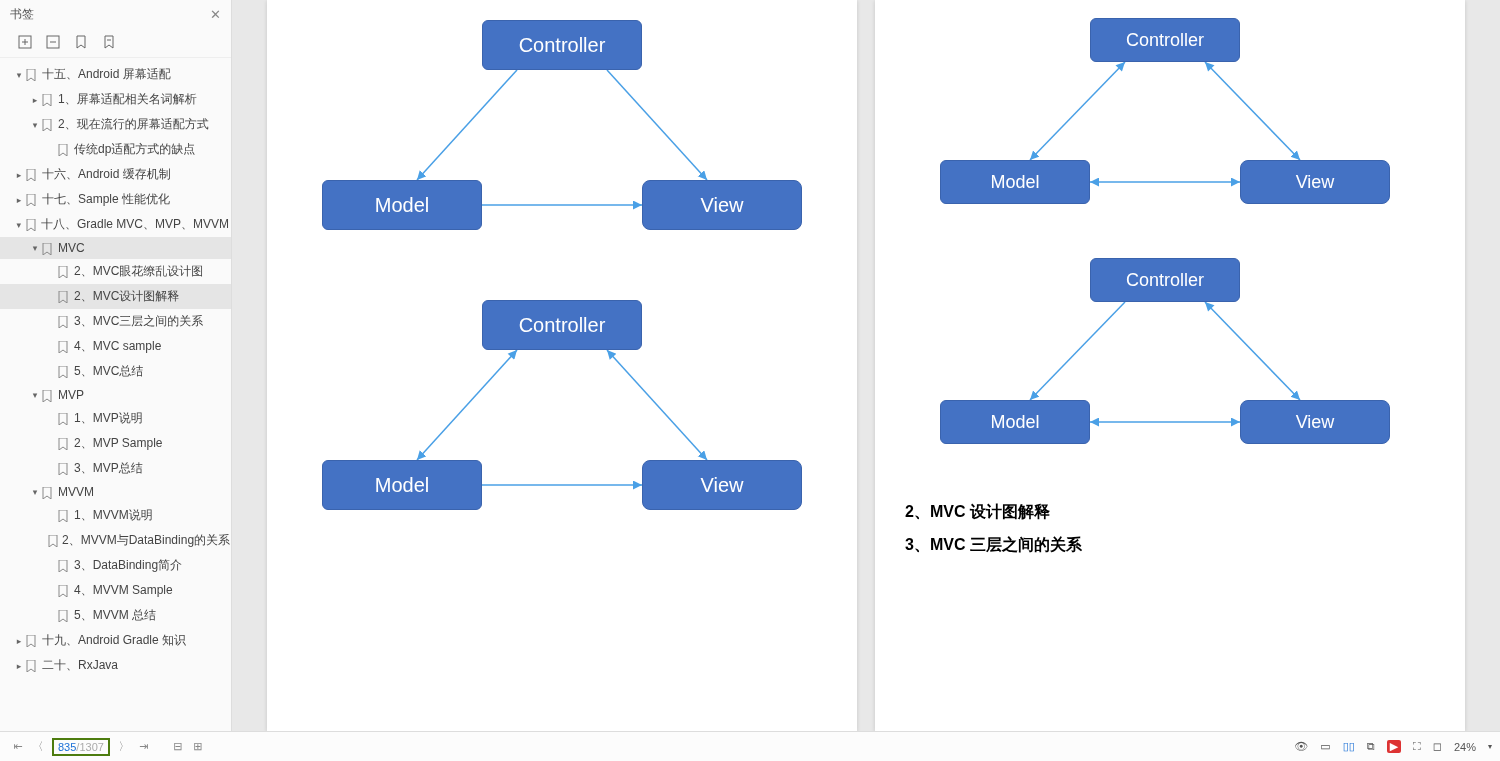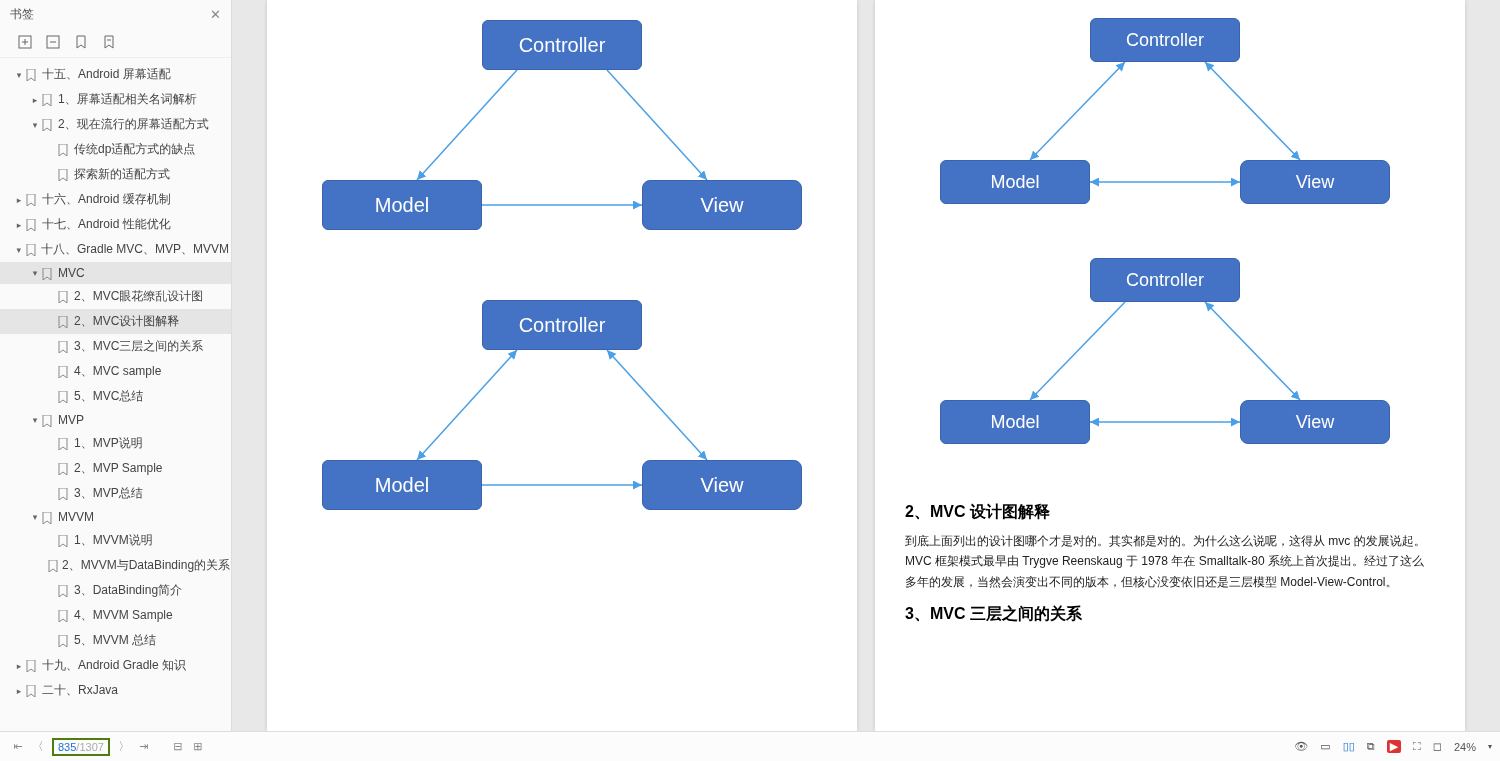--- a/index.html
+++ b/index.html
@@ -105,40 +105,33 @@
             </svg></span>
           <span>2、现在流行的屏幕适配方式</span>
         </div>
         <div class="tree-item l2">
           <span class="caret"></span>
           <span class="bm-icon"><svg width="10" height="12" viewBox="0 0 10 12">
               <path d="M1 0 h8 v12 l-4-3 l-4 3 Z" fill="none" stroke="#888" stroke-width="1"></path>
             </svg></span>
           <span>传统dp适配方式的缺点</span>
         </div>
-        <div class="tree-item l2">
-          <span class="caret"></span>
-          <span class="bm-icon"><svg width="10" height="12" viewBox="0 0 10 12">
-              <path d="M1 0 h8 v12 l-4-3 l-4 3 Z" fill="none" stroke="#888" stroke-width="1"></path>
-            </svg></span>
-          <span>探索新的适配方式</span>
-        </div>
         <div class="tree-item l0">
           <span class="caret">▸</span>
           <span class="bm-icon"><svg width="10" height="12" viewBox="0 0 10 12">
               <path d="M1 0 h8 v12 l-4-3 l-4 3 Z" fill="none" stroke="#888" stroke-width="1"></path>
             </svg></span>
           <span>十六、Android 缓存机制</span>
         </div>
         <div class="tree-item l0">
           <span class="caret">▸</span>
           <span class="bm-icon"><svg width="10" height="12" viewBox="0 0 10 12">
               <path d="M1 0 h8 v12 l-4-3 l-4 3 Z" fill="none" stroke="#888" stroke-width="1"></path>
             </svg></span>
-          <span>十七、Android 性能优化</span>
+          <span>十七、Sample 性能优化</span>
         </div>
         <div class="tree-item l0">
           <span class="caret">▾</span>
           <span class="bm-icon"><svg width="10" height="12" viewBox="0 0 10 12">
               <path d="M1 0 h8 v12 l-4-3 l-4 3 Z" fill="none" stroke="#888" stroke-width="1"></path>
             </svg></span>
           <span>十八、Gradle MVC、MVP、MVVM</span>
         </div>
         <div class="tree-item l1 selected">
           <span class="caret">▾</span>
@@ -309,21 +302,20 @@
         <svg class="lines">
           <line class="arrow" x1="215" y1="52" x2="120" y2="150"></line>
           <line class="arrow s" x1="295" y1="52" x2="390" y2="150"></line>
           <line class="arrow s" x1="180" y1="172" x2="330" y2="172"></line>
         </svg>
         <div class="box top">Controller</div>
         <div class="box bl">Model</div>
         <div class="box br">View</div>
       </div>
       <div class="section-title">2、MVC 设计图解释</div>
-      <div class="body-text">到底上面列出的设计图哪个才是对的。其实都是对的。为什么这么说呢，这得从 mvc 的发展说起。 MVC 框架模式最早由 Trygve Reenskaug 于 1978 年在 Smalltalk-80 系统上首次提出。经过了这么多年的发展，当然会演变出不同的版本，但核心没变依旧还是三层模型 Model-View-Control。</div>
       <div class="section-title">3、MVC 三层之间的关系</div>
     </div>
   </div>
 </div>
 
 <div class="bottom-bar">
   <span class="nav-btn">⇤</span>
   <span class="nav-btn">〈</span>
   <span class="page-box">
     <span class="page-cur">835</span>

